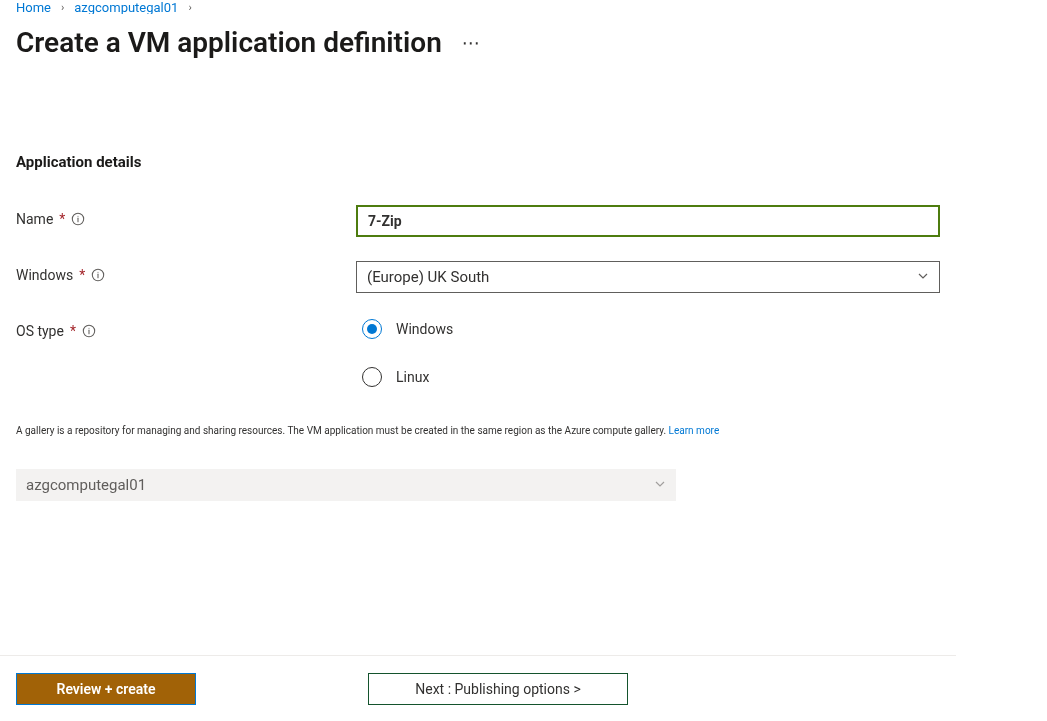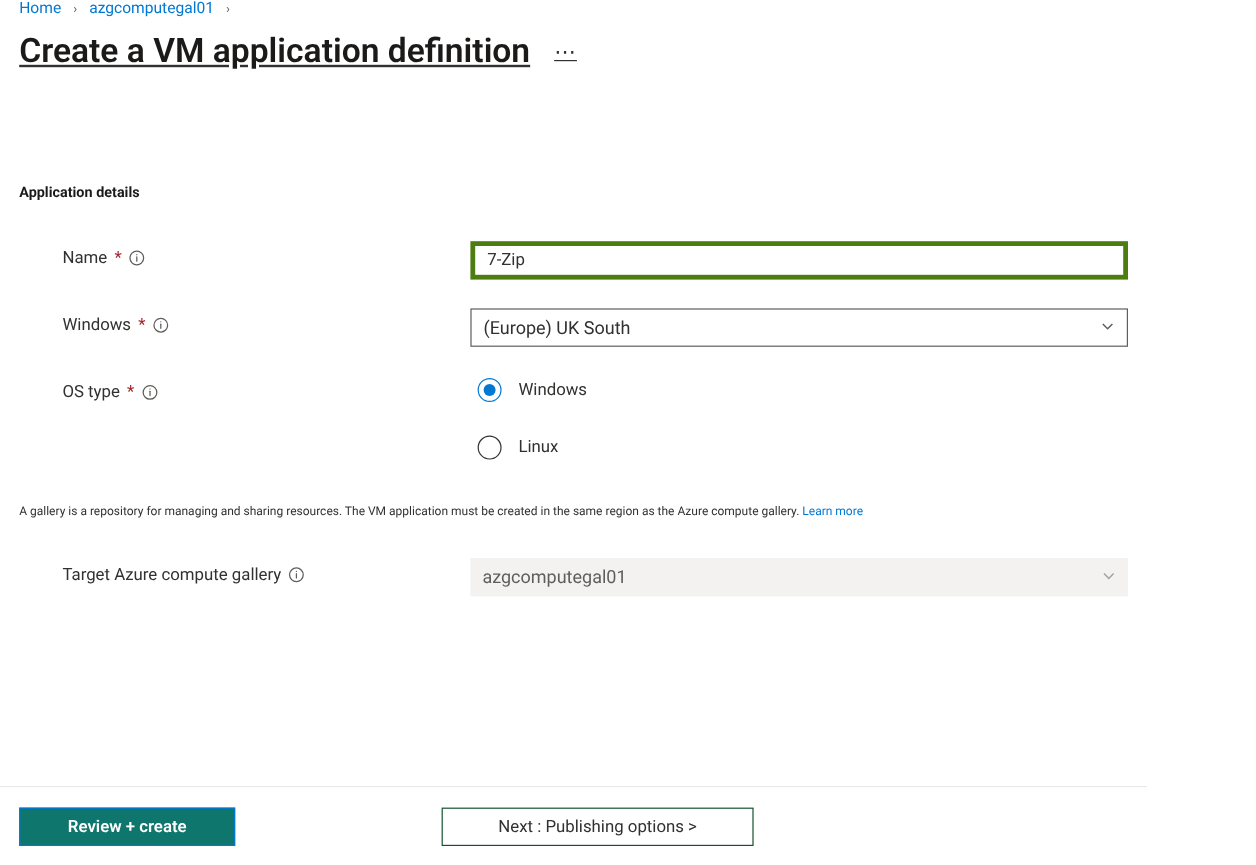--- a/index.html
+++ b/index.html
@@ -27,45 +27,43 @@
     gap: 10px;
     height: 14px;
     overflow: hidden;
   }
   .breadcrumb .sep { color: #605e5c; font-size: 11px; }
   .page-title-row {
     display: flex;
     align-items: center;
     gap: 20px;
     margin-top: 12px;
-    text-decoration: underline;
   }
   .page-title {
     font-size: 28px;
     font-weight: 600;
     color: #1b1a19;
   }
   .ellipsis {
     color: #323130;
     font-size: 18px;
     letter-spacing: 1px;
     cursor: pointer;
   }
   .section-heading {
-    font-size: 12px;
+    font-size: 15px;
     font-weight: 700;
     color: #1b1a19;
     margin-top: 94px;
   }
   .section-heading.second { margin-top: 80px; }
   .form-row {
     display: flex;
     align-items: flex-start;
     margin-top: 34px;
-    margin-left: 36px;
   }
   .form-row + .form-row { margin-top: 24px; }
   .label-col {
     width: 340px;
     display: flex;
     align-items: center;
     gap: 6px;
     font-size: 14px;
     color: #323130;
     padding-top: 6px;
@@ -75,26 +73,27 @@
     width: 14px; height: 14px;
     display: inline-flex;
     align-items: center; justify-content: center;
     cursor: pointer;
   }
   .info-icon svg { width: 14px; height: 14px; }
   .field-col { flex: 1; max-width: 642px; }
   .text-input {
     width: 100%;
     height: 32px;
-    border: 4px solid #4d7c0f;
+    border: 2px solid #4d7c0f;
     padding: 0 10px;
     font-size: 14px;
     color: #323130;
     font-family: inherit;
     outline: none;
+    font-weight: bold;
   }
   .select {
     width: 100%;
     height: 32px;
     border: 1px solid #605e5c;
     padding: 0 10px;
     font-size: 15px;
     color: #323130;
     display: flex;
     align-items: center;
@@ -160,21 +159,21 @@
     padding: 0 18px;
     font-size: 14px;
     font-family: inherit;
     display: inline-flex;
     align-items: center;
     justify-content: center;
     cursor: pointer;
     border: 1px solid transparent;
   }
   .btn-primary {
-    background: #0f766e;
+    background: #a16207;
     color: #ffffff;
     border: 1px solid #0078d4;
     font-weight: 600;
     min-width: 180px;
   }
   .btn-disabled {
     background: #f3f2f1;
     color: #a19f9d;
     border: 1px solid #f3f2f1;
     cursor: default;
@@ -276,30 +275,20 @@
         </div>
       </div>
     </div>
 
 
     <div class="desc-text">
       <span>A gallery is a repository for managing and sharing resources. The VM application must be created in the same region as the Azure compute gallery. </span><a>Learn more</a>
     </div>
 
     <div class="form-row" style="margin-top:30px;">
-      <div class="label-col">
-        <span>Target Azure compute gallery</span>
-        <span class="info-icon">
-          <svg viewBox="0 0 16 16" fill="none" stroke="#605e5c" stroke-width="1.2">
-              <circle cx="8" cy="8" r="6.5"></circle>
-              <line x1="8" y1="7" x2="8" y2="11" stroke-linecap="round"></line>
-              <circle cx="8" cy="4.8" r="0.6" fill="#605e5c" stroke="none"></circle>
-            </svg>
-        </span>
-      </div>
       <div class="field-col" style="max-width:660px;">
         <div class="select disabled">
           <span>azgcomputegal01</span>
           <span class="chevron">
             <svg viewBox="0 0 12 12" fill="none" stroke="#a19f9d" stroke-width="1.2">
                 <polyline points="2,4 6,8 10,4"></polyline>
               </svg>
           </span>
         </div>
       </div>

